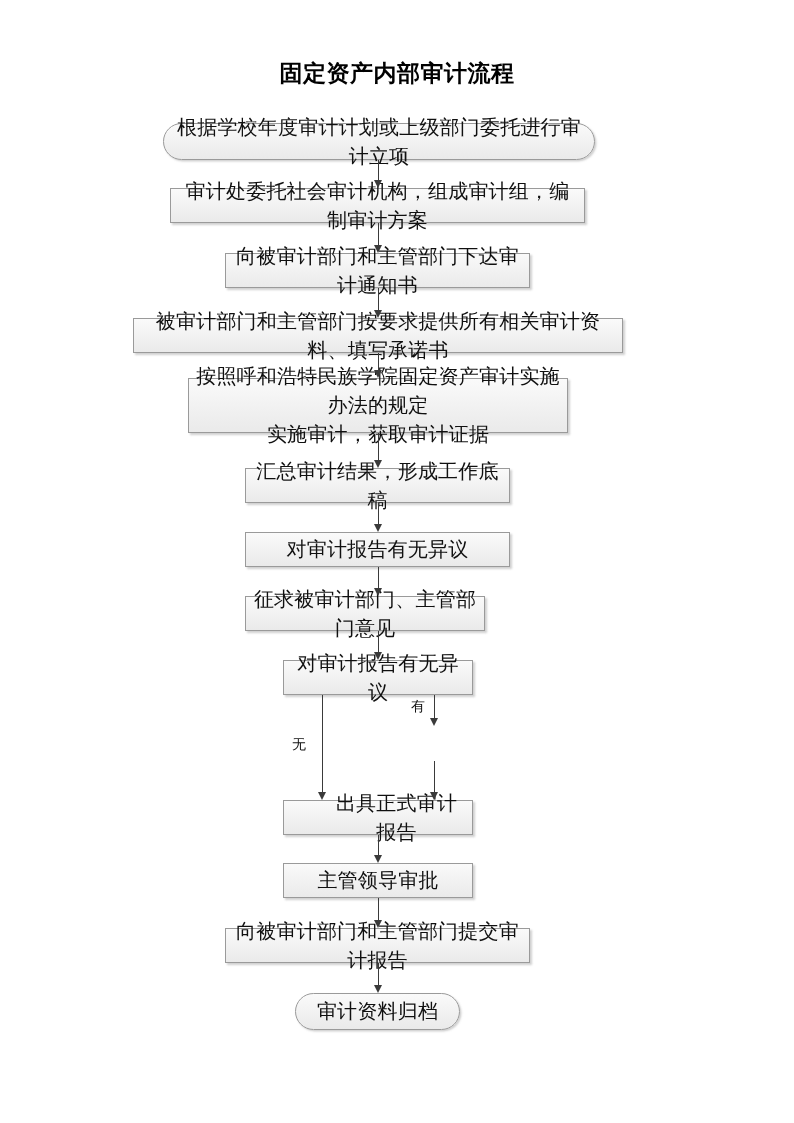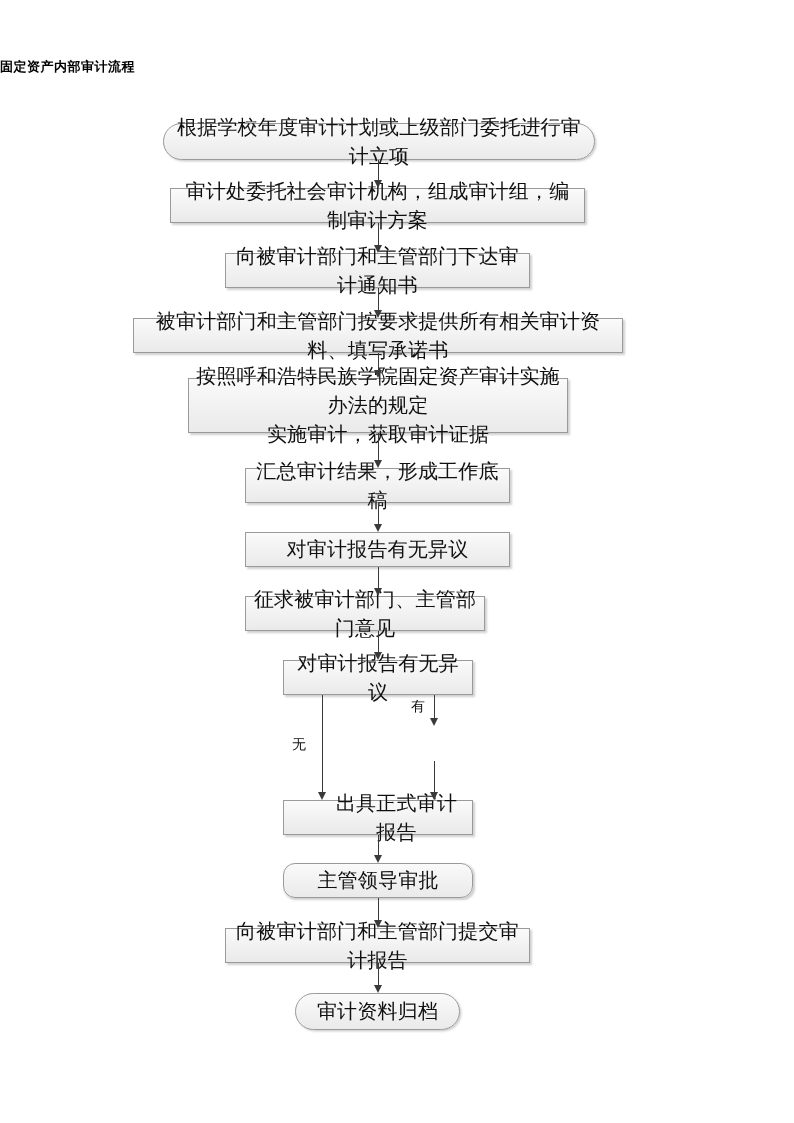--- a/index.html
+++ b/index.html
@@ -22,23 +22,23 @@
     top: 0;
     width: 794px;
     height: 1123px;
   }
 
   .title {
     position: absolute;
     left: 0;
     top: 58px;
     width: 794px;
-    text-align: left;
+    text-align: center;
     font-family: "Liberation Sans", "DejaVu Sans", sans-serif;
-    font-size: 13px;
+    font-size: 23px;
     font-weight: bold;
     letter-spacing: 0.5px;
     color: #000000;
   }
 
   .node {
     position: absolute;
     box-sizing: border-box;
     border: 1px solid #9a9a9a;
     background: linear-gradient(to bottom, #fafafa 0%, #f1f1f1 55%, #eaeaea 100%);
@@ -121,21 +121,21 @@
 
   <div class="node" style="left:283px; top:660px; width:190px; height:35px;">
     <span>对审计报告有无异议</span>
   </div>
 
 
   <div class="node" style="left:283px; top:800px; width:190px; height:35px;padding-left:43px;">
     <span>出具正式审计报告</span>
   </div>
 
-  <div class="node" style="left:283px; top:863px; width:190px; height:35px;border-radius:12px;">
+  <div class="node" style="left:283px; top:863px; width:190px; height:35px;">
     <span>主管领导审批</span>
   </div>
 
   <div class="node" style="left:225px; top:928px; width:305px; height:35px;">
     <span>向被审计部门和主管部门提交审计报告</span>
   </div>
 
   <div class="node terminator" style="left:295px; top:993px; width:165px; height:37px;">
     <span>审计资料归档</span>
   </div>

